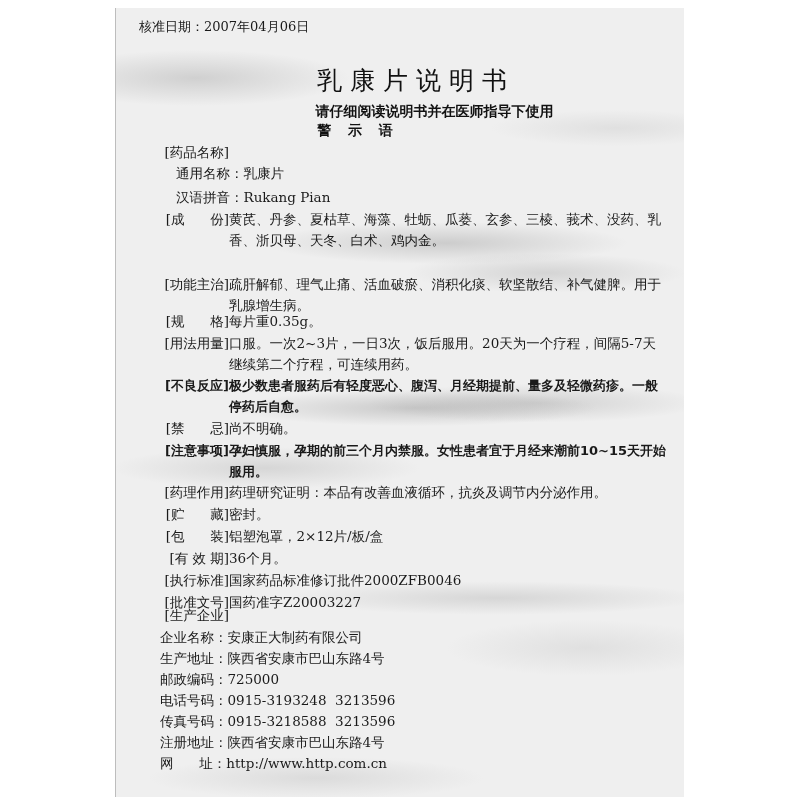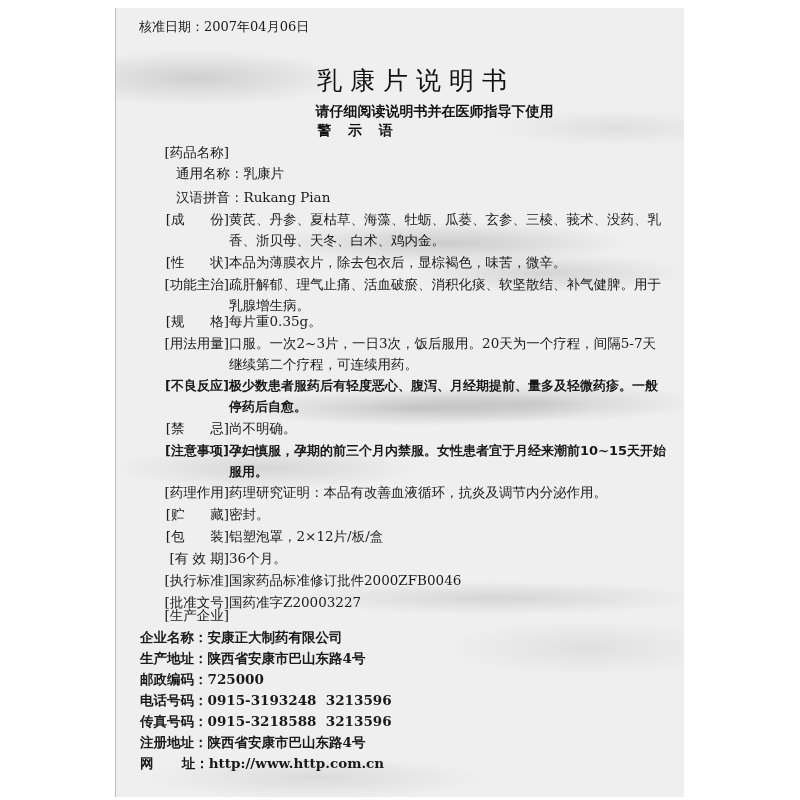--- a/index.html
+++ b/index.html
@@ -35,21 +35,21 @@
   }
   .warn {
     position: absolute; left: 0; width: 484px; top: 114px; text-align: center;
     font-family: "DejaVu Sans", sans-serif; font-weight: bold; font-size: 14px; letter-spacing: 6px; color: #111;
   }
   .row { position: absolute; left: 17px; font-size: 13.5px; line-height: 21px; }
   .row .lab { display: inline-block; width: 96px; white-space: pre; text-align: right; }
   .row .val { display: inline-block; width: 440px; vertical-align: top; white-space: normal; }
   .bold { font-family: "DejaVu Sans", sans-serif; font-weight: bold; font-size: 13px; }
   .sub { position: absolute; left: 60px; font-size: 13.5px; }
-  .corp { position: absolute; left: 24px; font-size: 13.5px; font-weight: bold; }
+  .corp { position: absolute; left: 44px; font-size: 13.5px; }
   .corp .lab, .sub .lab { white-space: pre; }
 </style>
 </head>
 <body>
 
 <div class="paper">
 
   <div class="approval text">核准日期：2007年04月06日</div>
   <div class="title">乳康片说明书</div>
   <div class="subtitle">请仔细阅读说明书并在医师指导下使用</div>
@@ -60,23 +60,20 @@
   </div>
   <div class="sub text" style="top:157px">
     <span class="lab">通用名称：</span><span>乳康片</span>
   </div>
   <div class="sub text" style="top:181px">
     <span class="lab">汉语拼音：</span><span>Rukang Pian</span>
   </div>
 
   <div class="row text" style="top:201px">
     <span class="lab">[成      份]</span><span class="val">黄芪、丹参、夏枯草、海藻、牡蛎、瓜蒌、玄参、三棱、莪术、没药、乳香、浙贝母、天冬、白术、鸡内金。</span>
-  </div>
-  <div class="row text" style="top:244px">
-    <span class="lab">[性      状]</span><span class="val">本品为薄膜衣片，除去包衣后，显棕褐色，味苦，微辛。</span>
   </div>
   <div class="row text" style="top:266px">
     <span class="lab">[功能主治]</span><span class="val">疏肝解郁、理气止痛、活血破瘀、消积化痰、软坚散结、补气健脾。用于乳腺增生病。</span>
   </div>
   <div class="row text" style="top:303px">
     <span class="lab">[规      格]</span><span class="val">每片重0.35g。</span>
   </div>
   <div class="row text" style="top:325px">
     <span class="lab">[用法用量]</span><span class="val">口服。一次2~3片，一日3次，饭后服用。20天为一个疗程，间隔5-7天继续第二个疗程，可连续用药。</span>
   </div>

